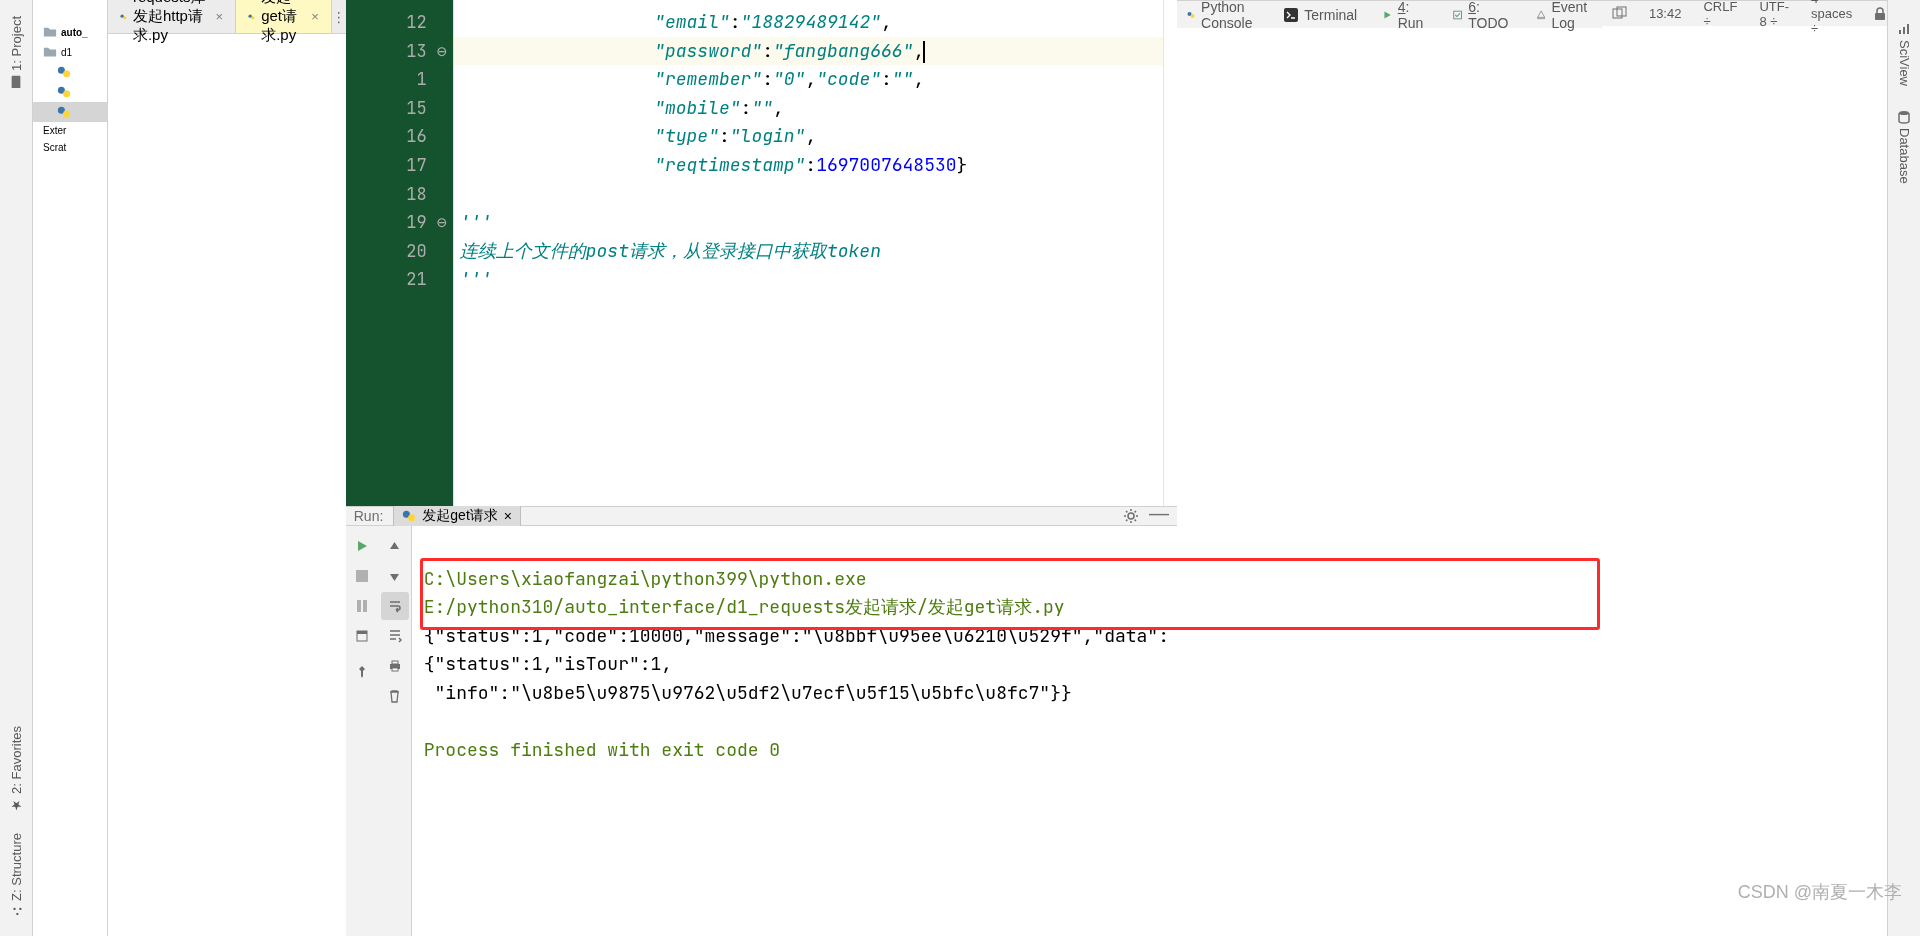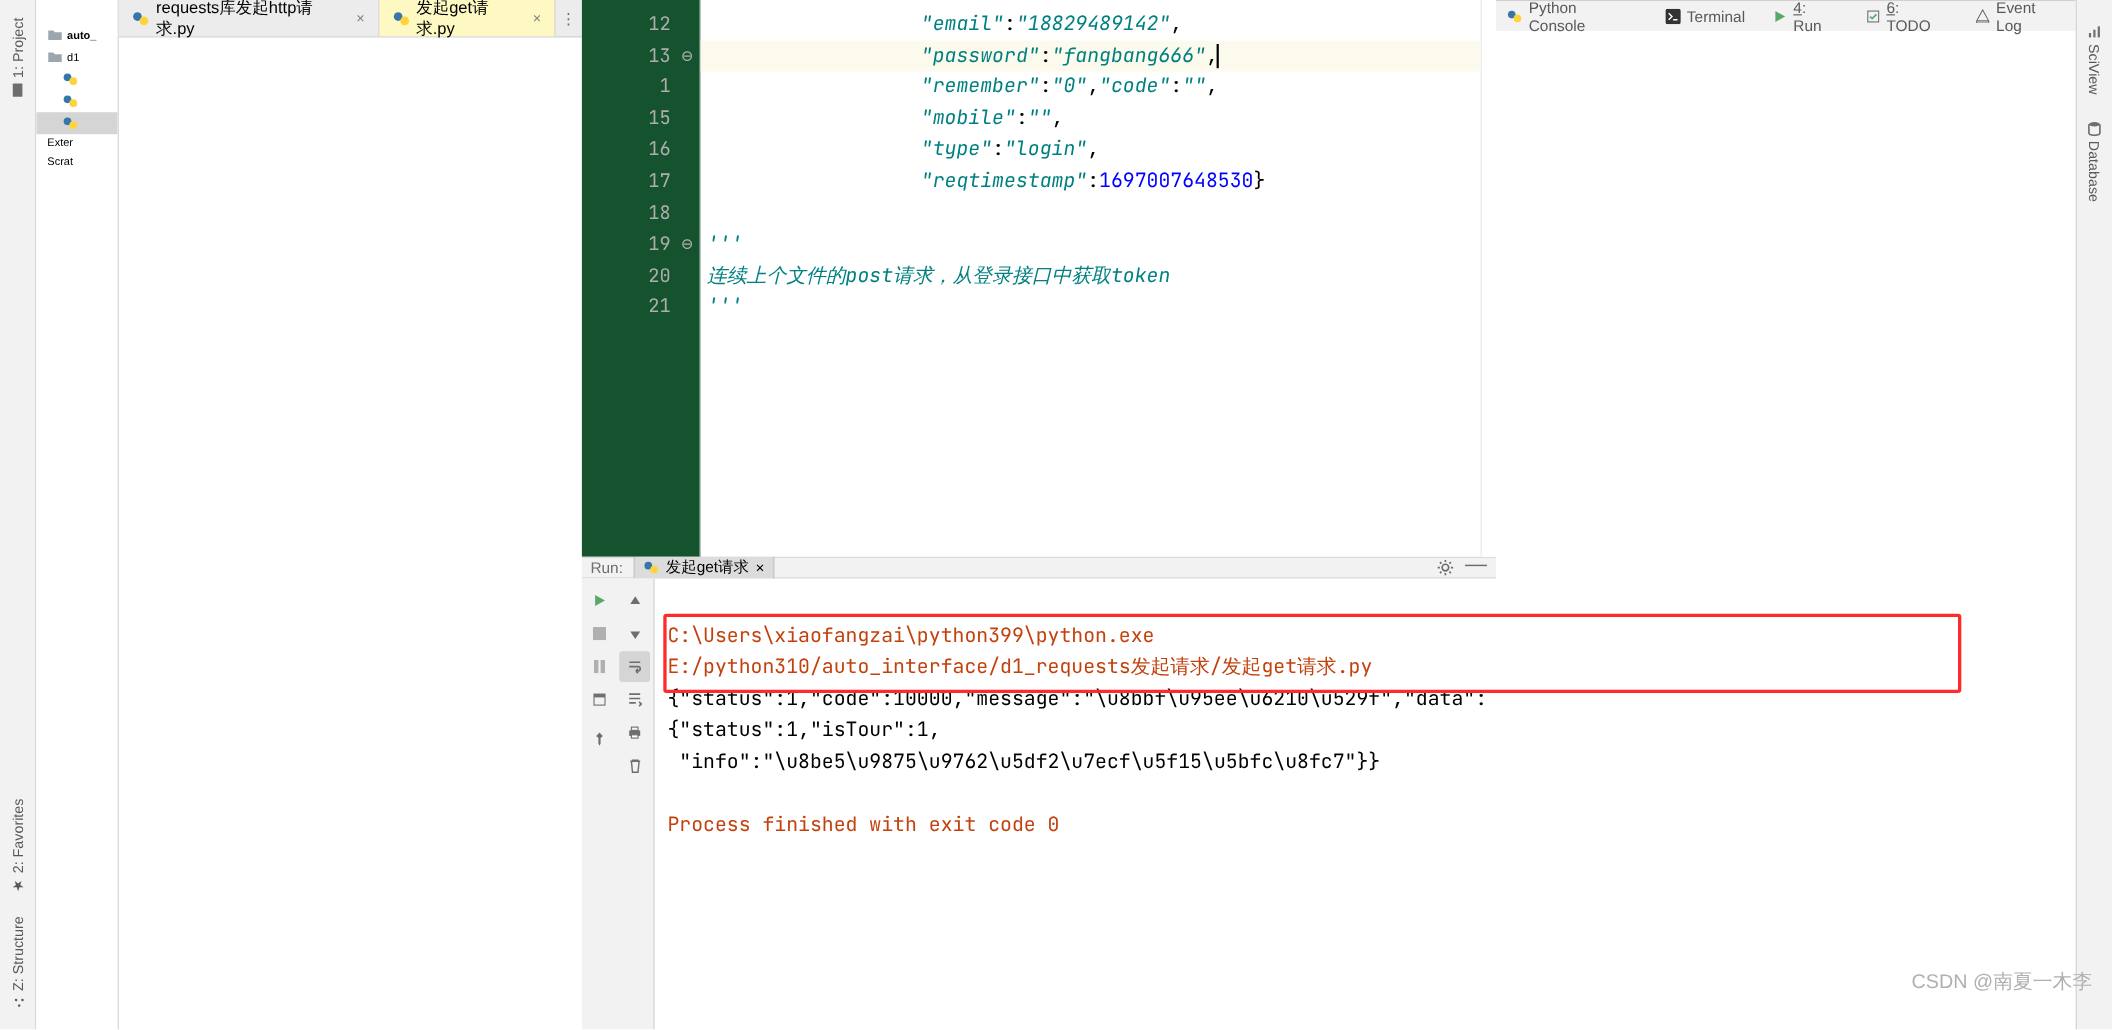--- a/index.html
+++ b/index.html
@@ -197,21 +197,21 @@
     .run-btn { width:28px; height:28px; display:flex; align-items:center; justify-content:center; color:#6e6e6e; cursor:pointer; border-radius:3px;}
     .run-console {
       flex:1;
       padding: 10px 8px 8px 12px;
       font-family: "Consolas","JetBrains Mono","Courier New",monospace;
       font-size: 18px;
       line-height: 28.6px;
       white-space: pre-wrap;
       position: relative;
     }
-    .con-path { color: #c2410c; }
+    .con-path { color: #4d7c0f; }
     .con-plain{ color: #000; }
     .red-box {
       position:absolute;
       border: 3px solid #ff2b2b;
       border-radius: 3px;
       pointer-events:none;
     }
     
     .bottom-bar {
       height: 28px;
@@ -486,20 +486,40 @@
         <span><u>6</u><span>: TODO</span></span>
       </div>
       <div class="right">
         <svg width="13" height="13" viewBox="0 0 13 13">
             <path d="M1 11h11L6.5 1z M1 11v2h11v-2" fill="none" stroke="#6e6e6e"></path>
           </svg>
         <span>Event Log</span>
       </div>
     </div>
 
+    <div class="status-bar">
+      <span>
+          <svg width="15" height="15" viewBox="0 0 15 15">
+            <rect x="1" y="3" width="9" height="9" fill="none" stroke="#6e6e6e"></rect>
+            <rect x="5" y="1" width="9" height="9" fill="none" stroke="#6e6e6e"></rect>
+          </svg>
+        </span>
+      <div class="right-grp">
+        <span>13:42</span>
+        <span><span>CRLF</span> ÷</span>
+        <span><span>UTF-8</span> ÷</span>
+        <span><span>4 spaces</span> ÷</span>
+        <span>
+            <svg width="12" height="14" viewBox="0 0 12 14">
+              <rect x="1" y="6" width="10" height="7" rx="1" fill="#6e6e6e"></rect>
+              <path d="M3 6V4a3 3 0 016 0v2" fill="none" stroke="#6e6e6e" stroke-width="1.5"></path>
+            </svg>
+          </span>
+      </div>
+    </div>
   </div>
 
   <div class="right-stripe">
     <div class="vtab-r">
       <svg width="14" height="14" viewBox="0 0 14 14">
           <rect x="2" y="8" width="2" height="4" fill="#6e6e6e"></rect>
           <rect x="6" y="5" width="2" height="7" fill="#6e6e6e"></rect>
           <rect x="10" y="2" width="2" height="10" fill="#6e6e6e"></rect>
         </svg>
       <span>SciView</span>

